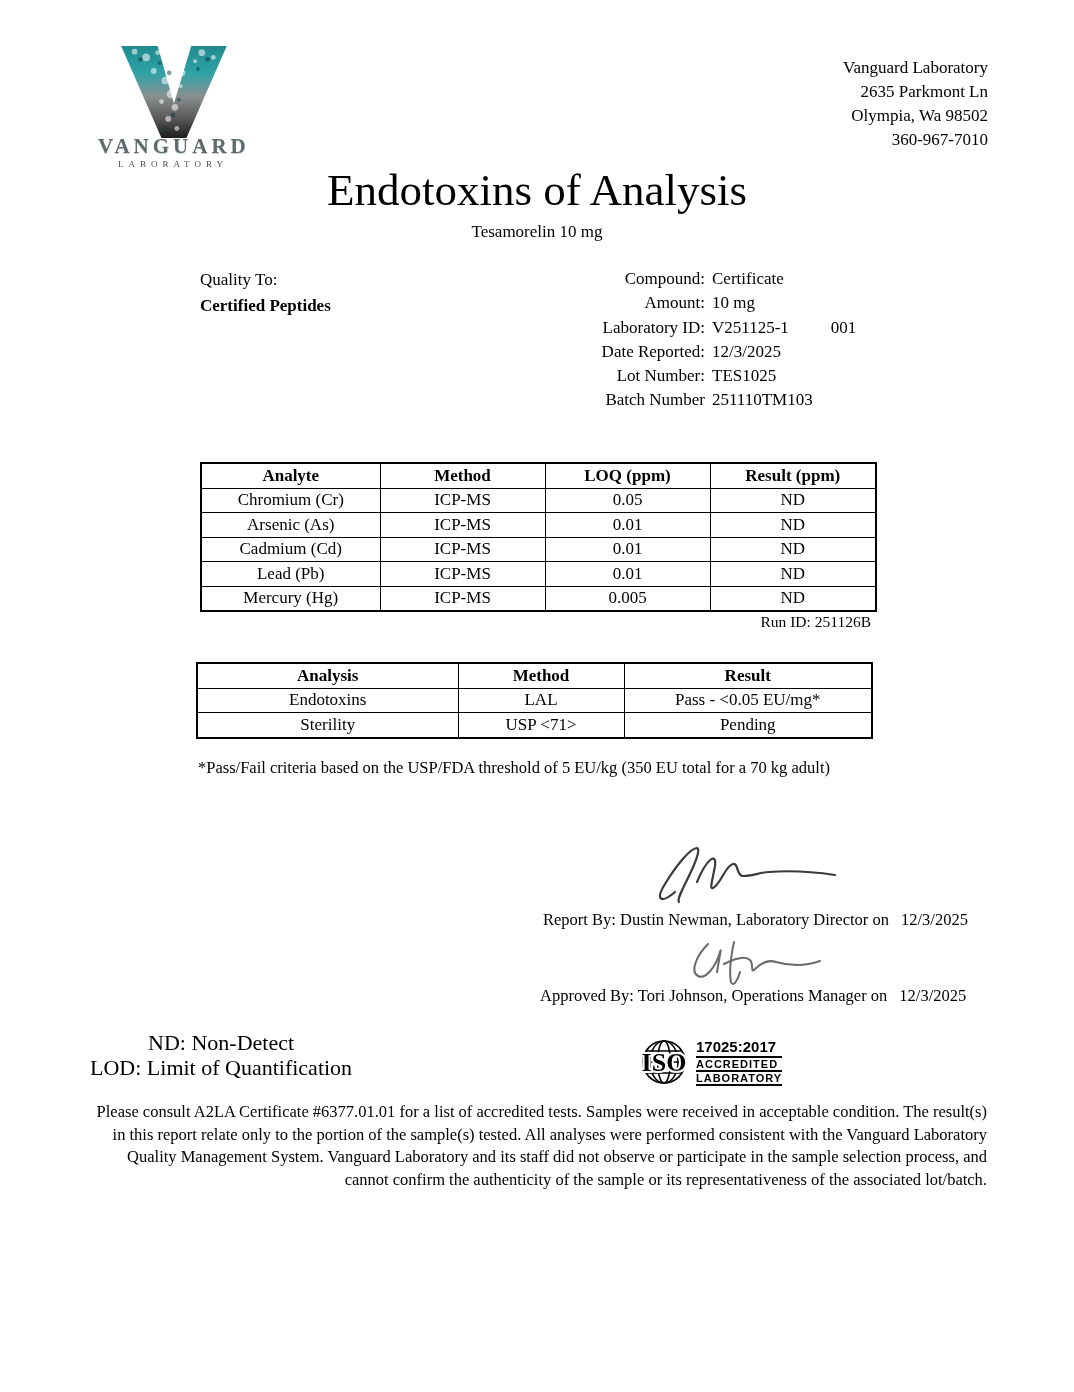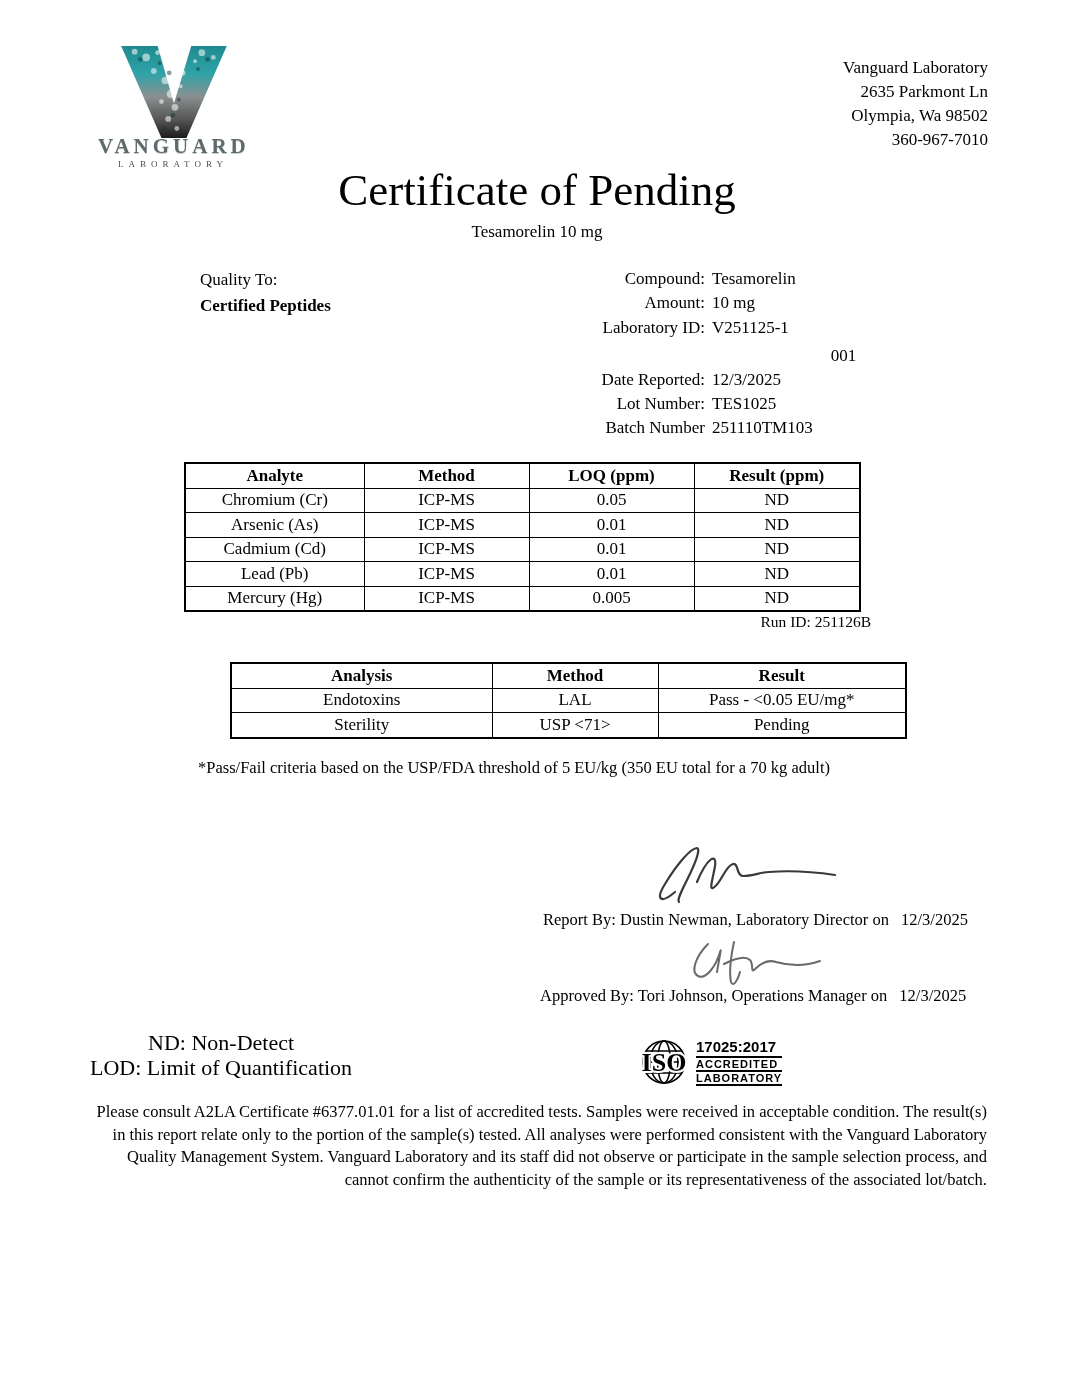--- a/index.html
+++ b/index.html
@@ -34,33 +34,33 @@
   .subtitle{
     position:absolute;top:222px;left:0;width:100%;text-align:center;font-size:17px;
   }
   
   .report-to{position:absolute;left:200px;top:267px;font-size:17px;line-height:26px;}
   .report-to .client{font-weight:bold;}
   .info-block{position:absolute;left:500px;top:267px;font-size:17px;}
   .info-row{display:flex;line-height:24.3px;}
   .info-label{width:205px;text-align:right;}
   .info-value{margin-left:7px;text-align:left;}
-  .info-extra{margin-left:42px;margin-top:28px;}
+  .info-extra{margin-left:42px;}
   
   table.coa{
     position:absolute;border-collapse:collapse;table-layout:fixed;
     font-size:17px;text-align:center;
   }
   table.coa th,table.coa td{
     border:1px solid #000;padding:0;height:23.5px;vertical-align:middle;
   }
   table.coa{border:2px solid #000;}
   table.coa th{font-weight:bold;}
-  #metals-table{left:184px;top:462px;width:675px;padding-left:12px;}
-  #analysis-table{left:196px;top:662px;width:675px;margin-left:34px;}
+  #metals-table{left:200px;top:462px;width:675px;padding-left:12px;}
+  #analysis-table{left:196px;top:662px;width:675px;}
   .run-id{position:absolute;right:203px;top:613px;font-size:15.5px;}
   .footnote{position:absolute;left:198px;top:739px;font-size:16.5px;margin-top:19px;}
   
   .sig1{position:absolute;left:635px;top:840px;}
   .sig2{position:absolute;left:678px;top:930px;}
   .report-by{position:absolute;left:543px;top:910px;font-size:16.5px;}
   .approved-by{position:absolute;left:540px;top:986px;font-size:16.5px;}
   .sig-date{margin-left:12px;}
   
   .notes{position:absolute;left:90px;top:1030px;font-size:22px;line-height:25px;text-align:center;}
@@ -127,32 +127,32 @@
     <span class="logo-sub">LABORATORY</span>
   </div>
 
   <div class="address">
     <div>Vanguard Laboratory</div>
     <div>2635 Parkmont Ln</div>
     <div>Olympia, Wa 98502</div>
     <div>360-967-7010</div>
   </div>
 
-  <div class="title">Certificate of Pending</div>
+  <div class="title">Endotoxins of Analysis</div>
   <div class="subtitle">Tesamorelin 10 mg</div>
 
   <div class="report-to">
     <div>Quality To:</div>
     <div class="client">Certified Peptides</div>
   </div>
 
   <div class="info-block">
     <div class="info-row">
       <span class="info-label">Compound:</span>
-      <span class="info-value">Tesamorelin</span>
+      <span class="info-value">Certificate</span>
     </div>
     <div class="info-row">
       <span class="info-label">Amount:</span>
       <span class="info-value">10 mg</span>
     </div>
     <div class="info-row">
       <span class="info-label">Laboratory ID:</span>
       <span class="info-value">V251125-1</span>
       <span class="info-extra">001</span>
     </div>

